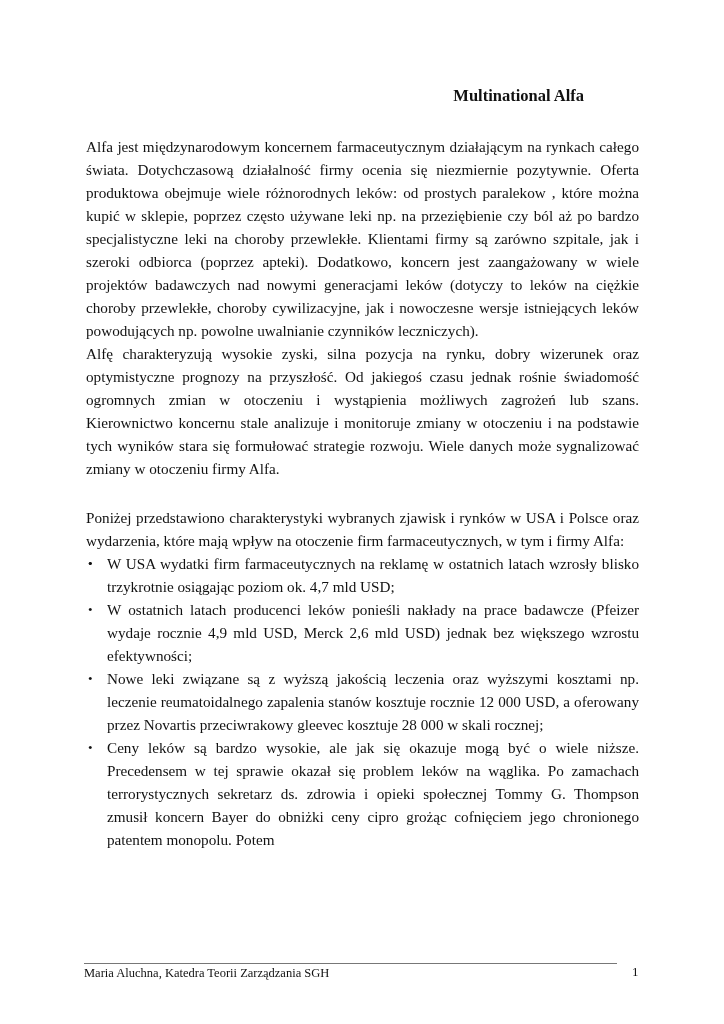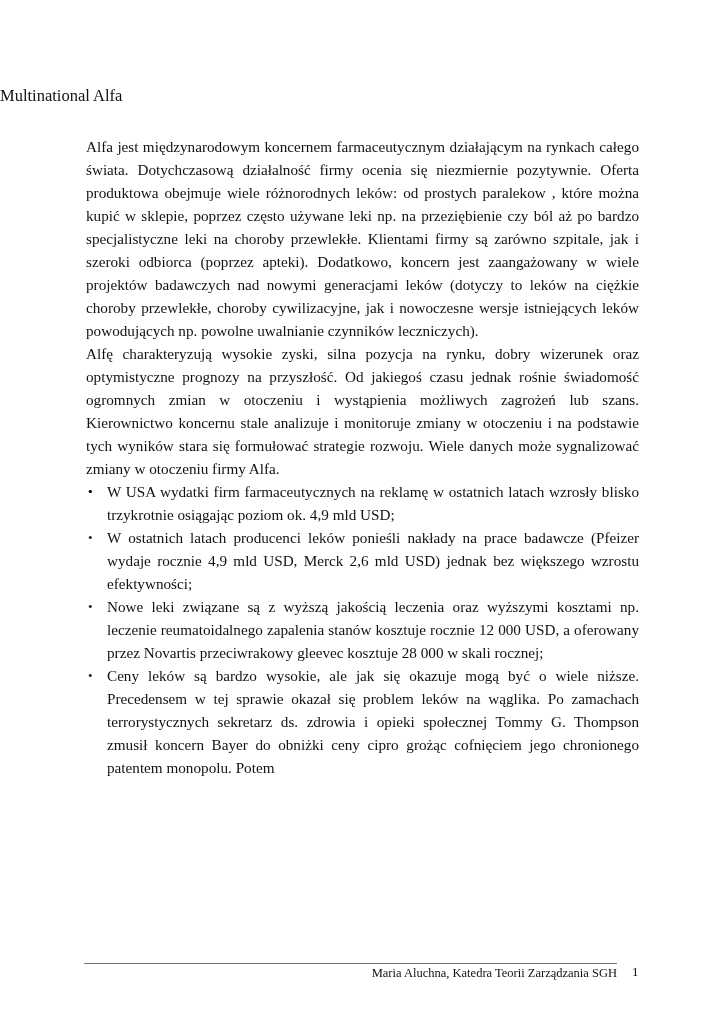--- a/index.html
+++ b/index.html
@@ -3,61 +3,62 @@
 <meta charset="utf-8">
 <style>
   html, body { margin: 0; padding: 0; background: #ffffff; }
   body {
     width: 724px; height: 1024px; position: relative; overflow: hidden;
     font-family: "Liberation Serif", "DejaVu Serif", serif;
     color: #111111;
   }
   .title {
     position: absolute; top: 86px; left: 0; width: 584px;
-    text-align: left; font-weight: normal; font-size: 16.5px;
+    text-align: right; font-weight: bold; font-size: 16.5px;
   }
   .body {
     position: absolute; left: 86px; top: 135px; width: 553px;
     font-size: 15.2px; line-height: 23px;
   }
   .body p { margin: 0; text-align: justify; }
   .body p.gap { margin-top: 25.8px; }
   .body ul { margin: 0; padding: 0; list-style: none; }
   .body li { position: relative; padding-left: 21px; text-align: justify; }
   .body li .bullet {
     position: absolute; left: 2px; top: 0; font-size: 13px;
   }
   .footer-line {
     position: absolute; left: 84px; top: 963px; width: 533px; height: 0;
     border-top: 1px solid #777777;
   }
   .footer-text {
     position: absolute; top: 966px; left: 84px; width: 533px;
-    text-align: right; font-size: 12.5px;
+    text-align: left; font-size: 12.5px;
   }
   .page-num {
     position: absolute; top: 964px; left: 632px; font-size: 13px;
   }
 </style>
 </head>
 <body>
 
 <div>
   <div class="title">Multinational Alfa</div>
 
   <div class="body">
     <p>Alfa jest międzynarodowym koncernem farmaceutycznym działającym na rynkach całego świata. Dotychczasową działalność firmy ocenia się niezmiernie pozytywnie. Oferta produktowa obejmuje wiele różnorodnych leków: od prostych paralekow , które można kupić w sklepie, poprzez często używane leki np. na przeziębienie czy ból aż po bardzo specjalistyczne leki na choroby przewlekłe. Klientami firmy są zarówno szpitale, jak i szeroki odbiorca (poprzez apteki). Dodatkowo, koncern jest zaangażowany w wiele projektów badawczych nad nowymi generacjami leków (dotyczy to leków na ciężkie choroby przewlekłe, choroby cywilizacyjne, jak i nowoczesne wersje istniejących leków powodujących np. powolne uwalnianie czynników leczniczych).</p>
     <p>Alfę charakteryzują wysokie zyski, silna pozycja na rynku, dobry wizerunek oraz optymistyczne prognozy na przyszłość. Od jakiegoś czasu jednak rośnie świadomość ogromnych zmian w otoczeniu i wystąpienia możliwych zagrożeń lub szans. Kierownictwo koncernu stale analizuje i monitoruje zmiany w otoczeniu i na podstawie tych wyników stara się formułować strategie rozwoju. Wiele danych może sygnalizować zmiany w otoczeniu firmy Alfa.</p>
+    <p class="gap">Poniżej przedstawiono charakterystyki wybranych zjawisk i rynków w USA i Polsce oraz wydarzenia, które mają wpływ na otoczenie firm farmaceutycznych, w tym i firmy Alfa:</p>
     <ul>
       <li>
         <span class="bullet">•</span>
       </li>
       <li>
         <span class="bullet">•</span>
-        <span>W USA wydatki firm farmaceutycznych na reklamę w ostatnich  latach wzrosły blisko trzykrotnie osiągając poziom ok. 4,9 mld USD;</span>
+        <span>W USA wydatki firm farmaceutycznych na reklamę w ostatnich  latach wzrosły blisko trzykrotnie osiągając poziom ok. 4,7 mld USD;</span>
       </li>
       <li>
         <span class="bullet">•</span>
         <span>W ostatnich latach producenci leków ponieśli nakłady na prace badawcze  (Pfeizer wydaje rocznie 4,9 mld USD, Merck 2,6 mld USD) jednak bez większego wzrostu efektywności;</span>
       </li>
       <li>
         <span class="bullet">•</span>
         <span>Nowe leki związane są z wyższą jakością leczenia oraz wyższymi kosztami np. leczenie reumatoidalnego zapalenia stanów kosztuje rocznie 12 000 USD, a oferowany przez Novartis przeciwrakowy gleevec kosztuje 28 000 w skali rocznej;</span>
       </li>
       <li>

